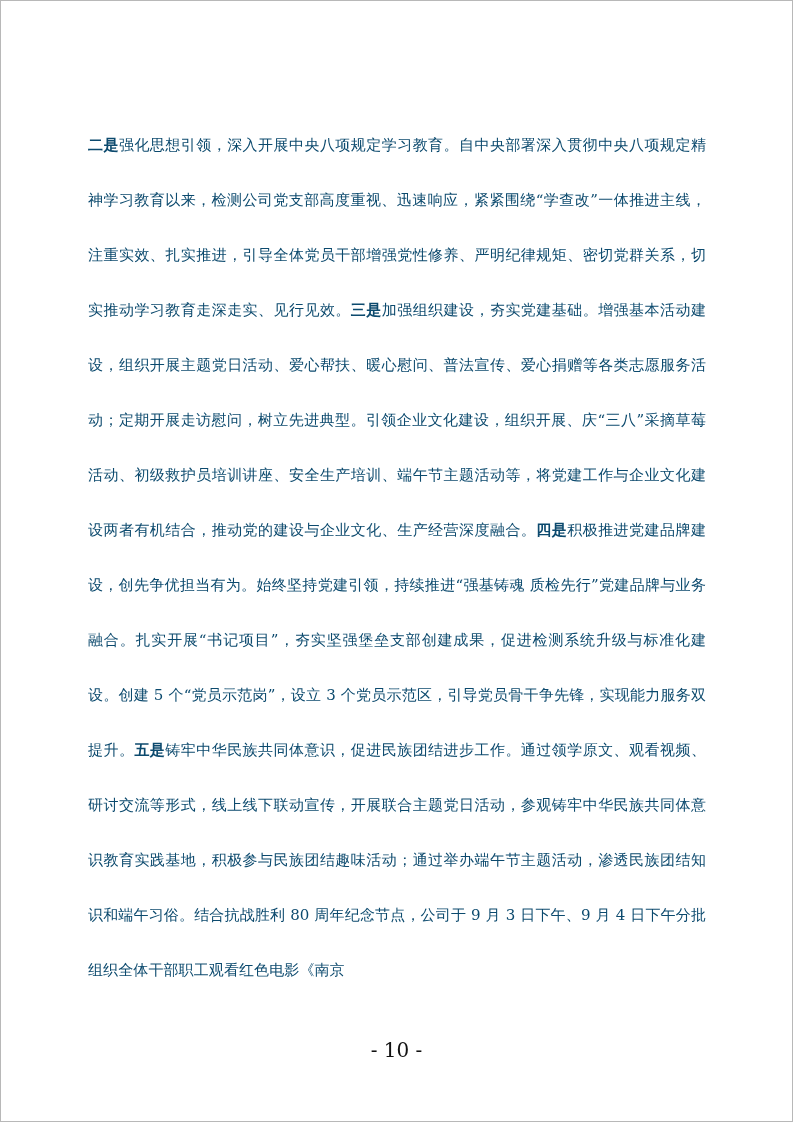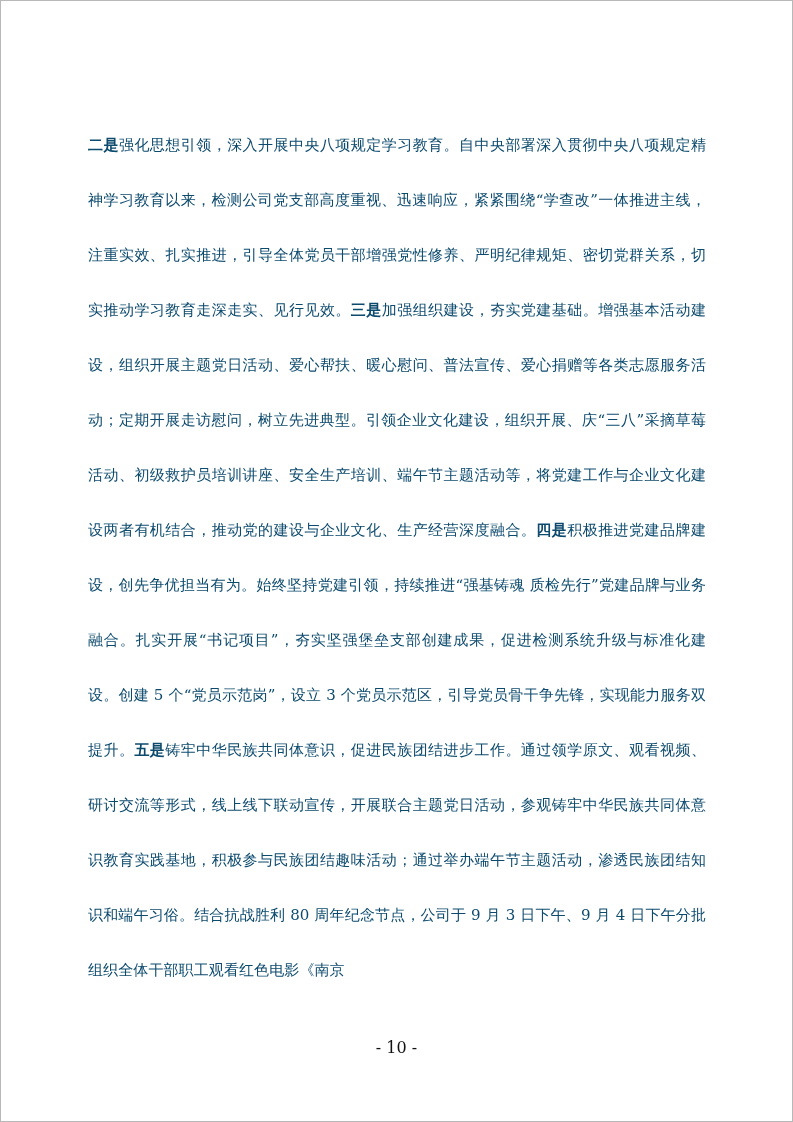--- a/index.html
+++ b/index.html
@@ -49,21 +49,21 @@
   .lead {
     font-weight: bold;
   }
   .footer {
     position: absolute;
     left: 0;
     top: 1038px;
     width: 793px;
     text-align: center;
     font-family: "DejaVu Serif", "Liberation Serif", serif;
-    font-size: 16px;
+    font-size: 20px;
     color: #111111;
   }
   .seg { display: inline; }
 </style>
 </head>
 <body>
 
 <div class="page">
   <div class="page-border"></div>
 

